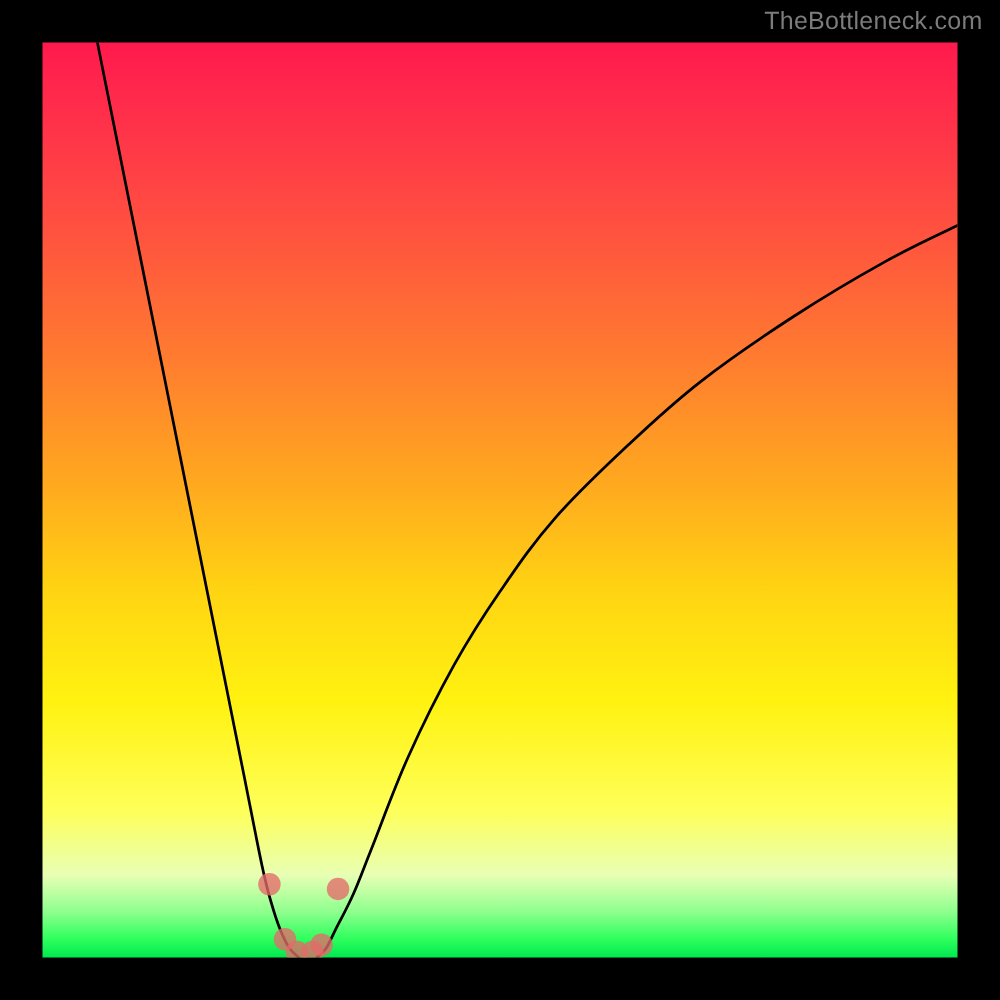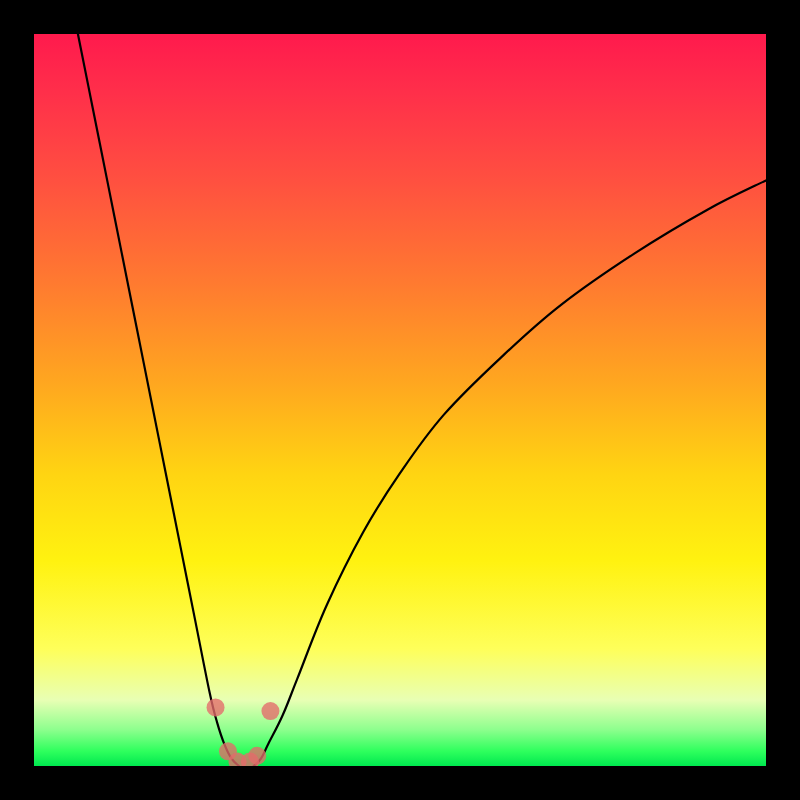--- a/index.html
+++ b/index.html
@@ -65,20 +65,21 @@
   .marker {
     fill: #e46a6a;
     fill-opacity: 0.78;
     stroke: none;
   }
 </style>
 </head>
 <body>
 
 <div class="frame">
+  <div class="watermark">TheBottleneck.com</div>
   <div class="plot">
     <svg class="curves" viewBox="0 0 732 732" preserveAspectRatio="none">
       <g>
           <path d="M 43.92 0.00 C 46.56 13.18, 53.29 46.85, 58.56 73.20 C 63.83 99.55, 67.93 120.05, 73.20 146.40 C 78.47 172.75, 82.57 193.25, 87.84 219.60 C 93.11 245.95, 97.21 266.45, 102.48 292.80 C 107.75 319.15, 111.85 339.65, 117.12 366.00 C 122.39 392.35, 126.49 412.85, 131.76 439.20 C 137.03 465.55, 141.13 486.05, 146.40 512.40 C 151.67 538.75, 155.77 559.25, 161.04 585.60 C 166.31 611.95, 171.73 640.35, 175.68 658.80 C 179.63 677.25, 180.36 678.86, 183.00 688.08 C 185.64 697.30, 187.68 703.45, 190.32 710.04 C 192.96 716.63, 195.00 720.73, 197.64 724.68 C 200.28 728.63, 203.64 730.68, 204.96 732.00" class="curve"></path>
           <path d="M 219.60 732.00 C 220.92 730.68, 224.28 728.63, 226.92 724.68 C 229.56 720.73, 230.29 717.95, 234.24 710.04 C 238.19 702.13, 243.61 692.62, 248.88 680.76 C 254.15 668.90, 255.61 663.92, 263.52 644.16 C 271.43 624.40, 280.94 597.31, 292.80 570.96 C 304.66 544.61, 316.22 521.48, 329.40 497.76 C 342.58 474.04, 351.51 460.28, 366.00 439.20 C 380.49 418.12, 391.47 401.72, 409.92 380.64 C 428.37 359.56, 447.40 341.84, 468.48 322.08 C 489.56 302.32, 503.32 289.29, 527.04 270.84 C 550.76 252.39, 573.89 236.73, 600.24 219.60 C 626.59 202.47, 649.72 188.86, 673.44 175.68 C 697.16 162.50, 721.46 151.67, 732.00 146.40" class="curve"></path>
         </g>
       <g>
           <circle cx="181.54" cy="673.44" r="9" class="marker"></circle>
           <circle cx="193.98" cy="717.36" r="9" class="marker"></circle>
           <circle cx="203.50" cy="727.61" r="9" class="marker"></circle>

